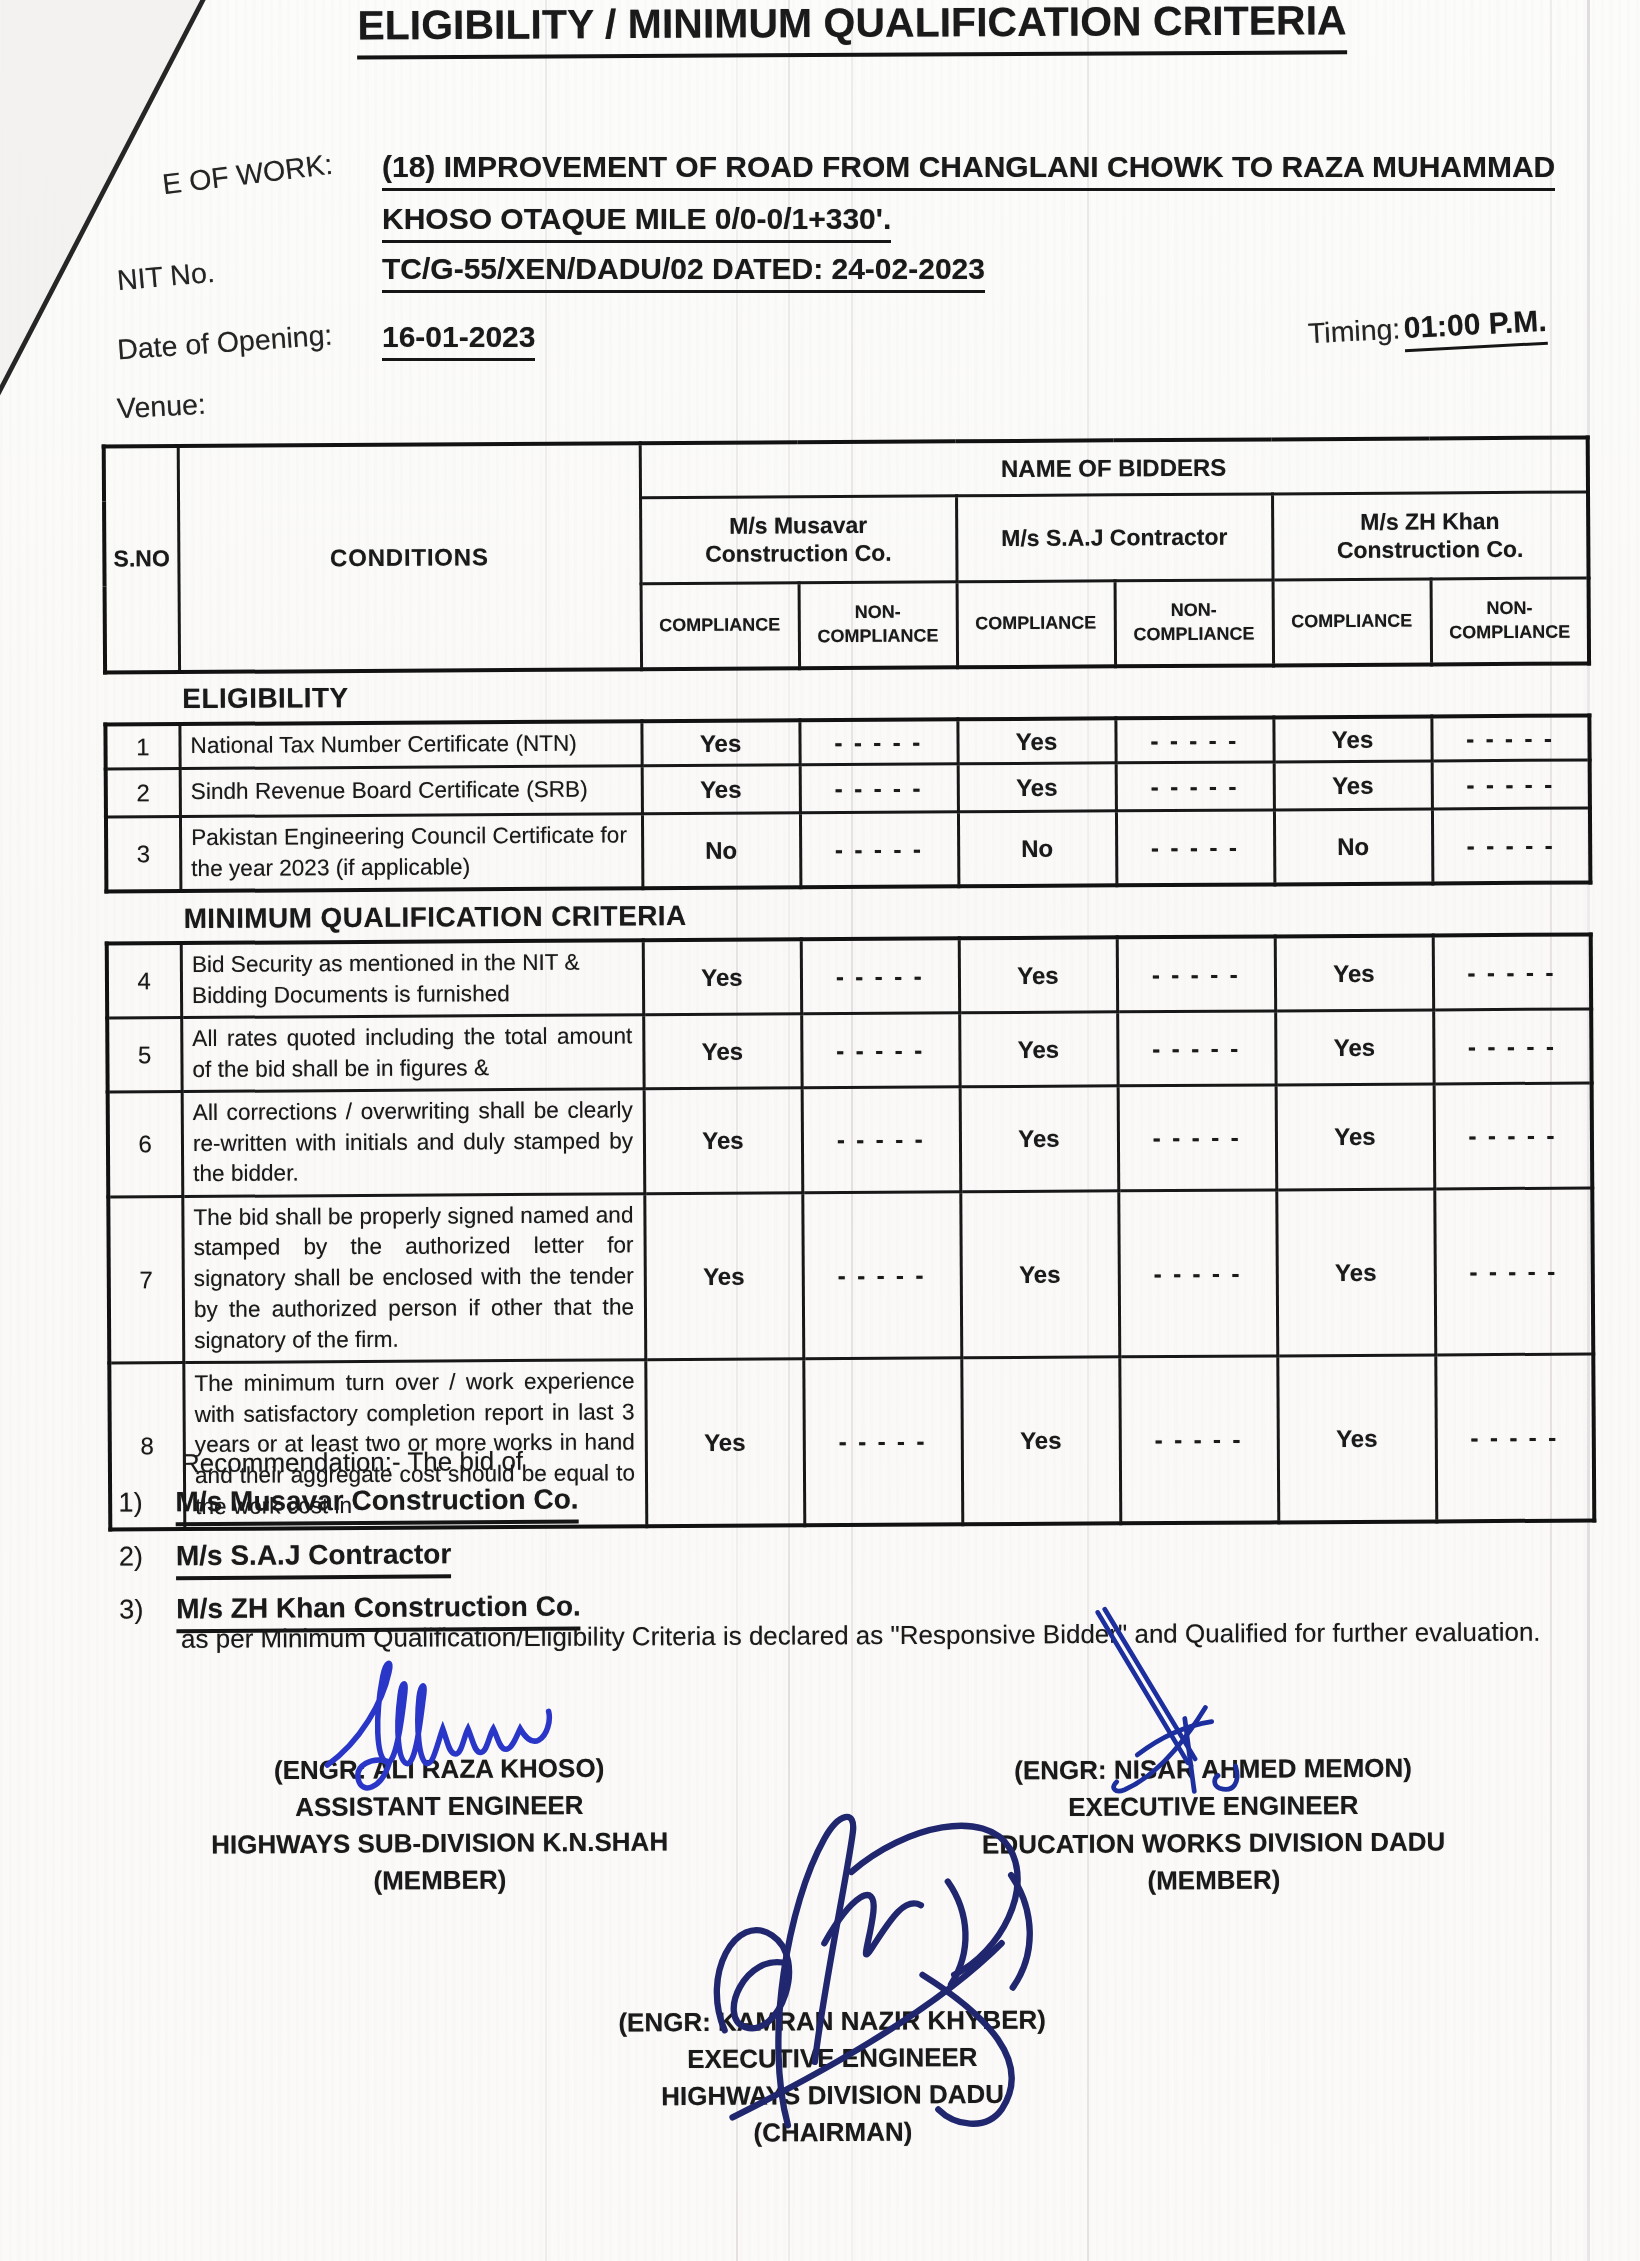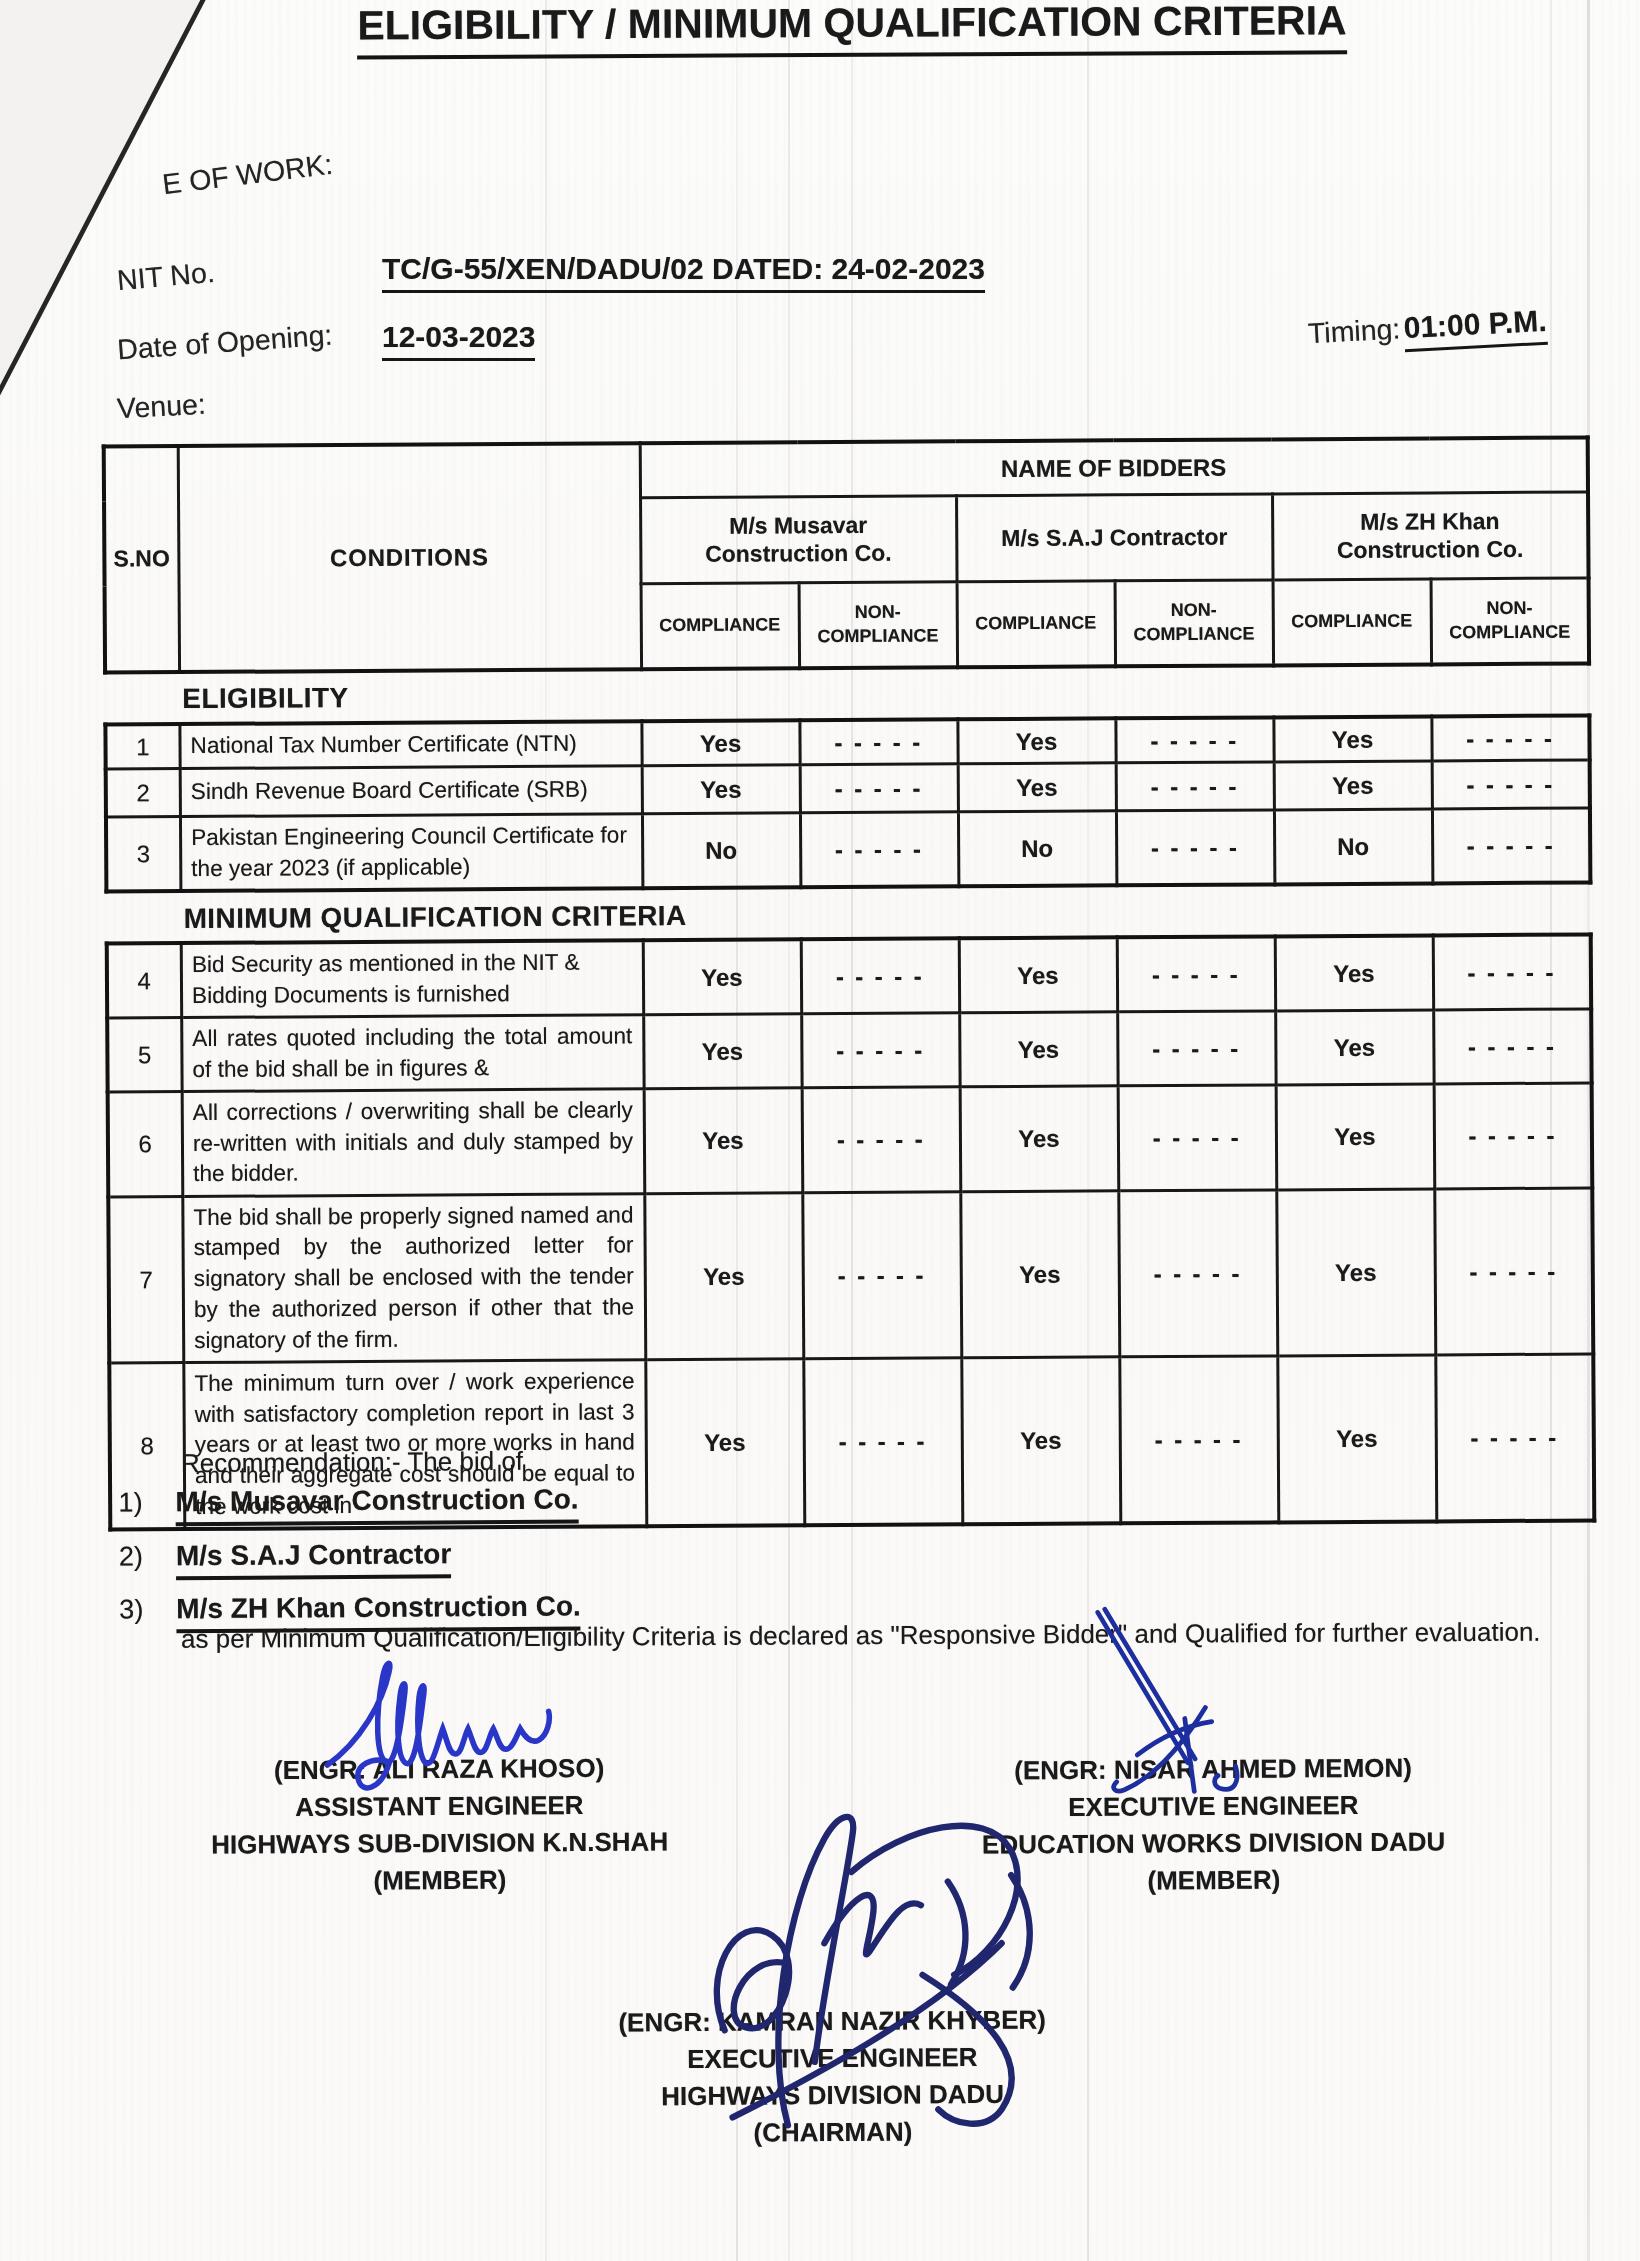--- a/index.html
+++ b/index.html
@@ -73,26 +73,30 @@
   <svg class="fold-svg" width="238" height="428" viewBox="0 0 300 540">
     <polygon points="0,0 256,0 0,498" fill="#f2f0ee" opacity="0.85"></polygon>
     <line x1="258" y1="-4" x2="-4" y2="500" stroke="#262626" stroke-width="6"></line>
   </svg>
 
   <div class="title-wrap">
     <span class="title ink">ELIGIBILITY / MINIMUM QUALIFICATION CRITERIA</span>
   </div>
 
   <span class="abs lbl ink" style="left:162px;top:158px;transform:rotate(-7deg);">E OF WORK:</span>
+  <div class="abs" style="left:382px;top:150px;width:1235px;">
+    <span class="workline"><span class="u val ink">(18) IMPROVEMENT OF ROAD FROM CHANGLANI CHOWK TO RAZA MUHAMMAD</span></span>
+    <span class="workline"><span class="u val ink">KHOSO OTAQUE MILE 0/0-0/1+330'.</span></span>
+  </div>
 
   <span class="abs lbl ink" style="left:117px;top:260px;transform:rotate(-5deg);">NIT No.</span>
   <span class="abs" style="left:382px;top:252px;"><span class="u val ink">TC/G-55/XEN/DADU/02 DATED: 24-02-2023</span></span>
 
   <span class="abs lbl ink" style="left:117px;top:326px;transform:rotate(-4deg);">Date of Opening:</span>
-  <span class="abs" style="left:382px;top:320px;"><span class="u val ink">12-03-2023</span></span>
+  <span class="abs" style="left:382px;top:320px;"><span class="u val ink">16-01-2023</span></span>
 
   <span class="abs" style="left:1308px;top:310px;transform:rotate(-3deg);">
     <span class="lbl ink">Timing:</span>
     <span class="u val ink">01:00 P.M.</span>
   </span>
 
   <span class="abs lbl ink" style="left:117px;top:390px;transform:rotate(-3deg);">Venue:</span>
 
   <div class="tbl-wrap">
 

